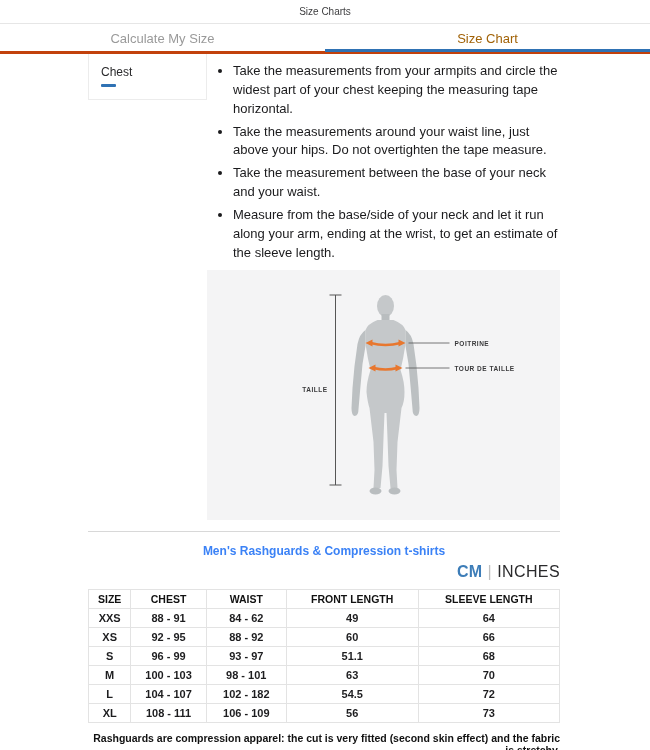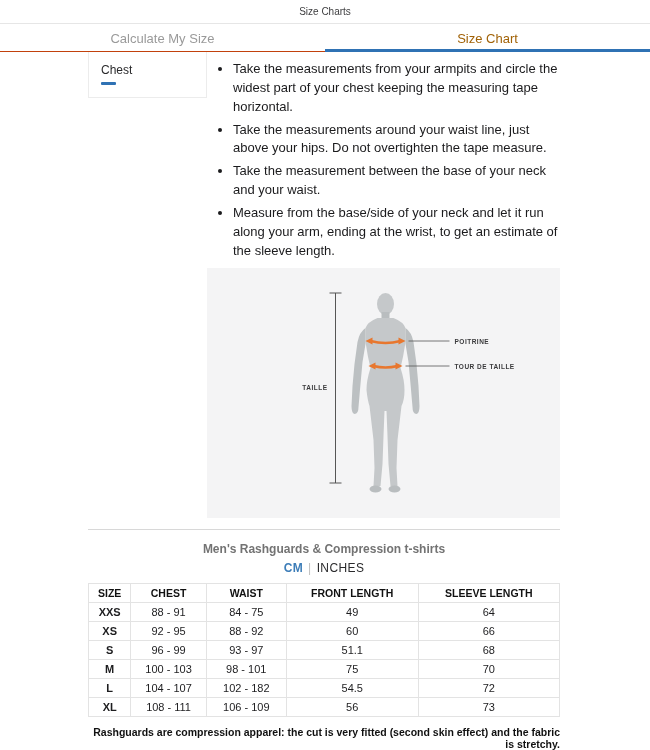--- a/index.html
+++ b/index.html
@@ -11,21 +11,21 @@
   }
   .page { width: 650px; height: 750px; overflow: hidden; }
 
   
   .page-header {
     text-align: center; font-size: 10px; color: #3d3d3f;
     padding: 6px 12px 6px; border-bottom: 1px solid #e6e6e6;
   }
 
   
-  .tabs { display: flex; border-bottom: 1px solid #c2410c; }
+  .tabs { display: flex; border-bottom: 3px solid #c2410c; }
   .tab {
     flex: 1; text-align: center; font-size: 13px; color: #9a9a9a;
     padding: 7px 0 6px; cursor: pointer; margin-bottom: -1px;
   }
   .tab.active { color: #a16207; border-bottom: 3px solid #2f72b4; padding-bottom: 3px; }
 
   .content { margin: 0 90px 0 88px; }
 
   .top-area { display: flex; align-items: flex-start; margin-top: 0; }
   .chest-box {
@@ -42,30 +42,30 @@
     font-size: 13px; line-height: 1.45; margin-bottom: 4px; color: #1b1b1d;
   }
 
   .diagram {
     background: #f4f4f5; height: 250px; margin-top: 8px; position: relative;
   }
   .diagram svg { display: block; width: 100%; height: 100%; }
 
   .section-divider { border: none; border-top: 1px solid #d8d8d8; margin: 11px 0 0; }
 
-  .table-title { text-align: center; font-size: 12px; font-weight: bold; margin: 12px 0 5px; color: #737373; }
-  .units { text-align: center; font-size: 12px; margin-bottom: 8px; letter-spacing: 0.4px; }
+  .table-title { text-align: center; font-size: 12px; font-weight: bold; margin: 12px 0 5px; color: #3b82f6; }
+  .units { text-align: right; font-size: 16px; margin-bottom: 8px; letter-spacing: 0.4px; }
   .units .cm { color: #3d7db8; font-weight: bold; cursor: pointer; }
   .units .sep { color: #bfbfbf; margin: 0 5px; }
   .units .inches { color: #2a2a2c; cursor: pointer; }
 
   table.size-table { width: 100%; border-collapse: collapse; }
   .size-table th, .size-table td {
     border: 1px solid #e3e3e3; text-align: center;
-    font-size: 11px; padding: 3px 4px; line-height: 12px;
+    font-size: 11px; padding: 3px 4px; line-height: 12px; font-weight: bold;
   }
   .size-table th { font-weight: bold; font-size: 10.5px; color: #111; }
   .size-table td.size-cell { font-weight: bold; }
 
   .note { font-size: 10.5px; font-weight: bold; text-align: right; margin: 9px 0 13px; color: #111; }
 
   .bottom-divider { border: none; border-top: 1px solid #c9c9c9; margin: 0; }
 
   .rec-heading {
     font-size: 13px; font-weight: normal; letter-spacing: 0.6px;
@@ -195,21 +195,21 @@
           <th>CHEST</th>
           <th>WAIST</th>
           <th>FRONT LENGTH</th>
           <th>SLEEVE LENGTH</th>
         </tr>
       </thead>
       <tbody>
         <tr>
           <td class="size-cell">XXS</td>
           <td>88 - 91</td>
-          <td>84 - 75</td>
+          <td>84 - 62</td>
           <td>49</td>
           <td>64</td>
         </tr>
         <tr>
           <td class="size-cell">XS</td>
           <td>92 - 95</td>
           <td>88 - 92</td>
           <td>60</td>
           <td>66</td>
         </tr>
@@ -217,21 +217,21 @@
           <td class="size-cell">S</td>
           <td>96 - 99</td>
           <td>93 - 97</td>
           <td>51.1</td>
           <td>68</td>
         </tr>
         <tr>
           <td class="size-cell">M</td>
           <td>100 - 103</td>
           <td>98 - 101</td>
-          <td>75</td>
+          <td>63</td>
           <td>70</td>
         </tr>
         <tr>
           <td class="size-cell">L</td>
           <td>104 - 107</td>
           <td>102 - 182</td>
           <td>54.5</td>
           <td>72</td>
         </tr>
         <tr>

